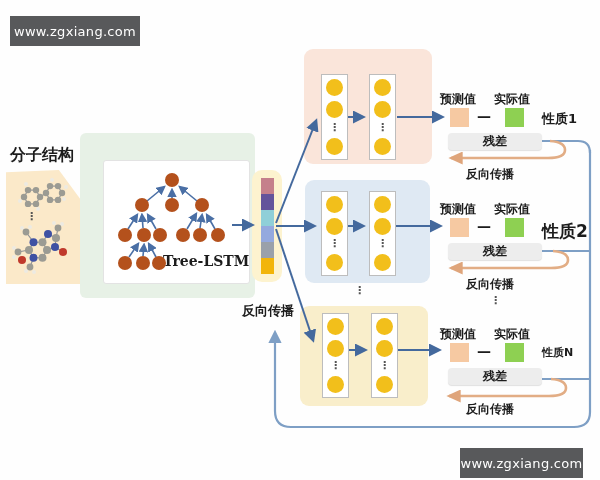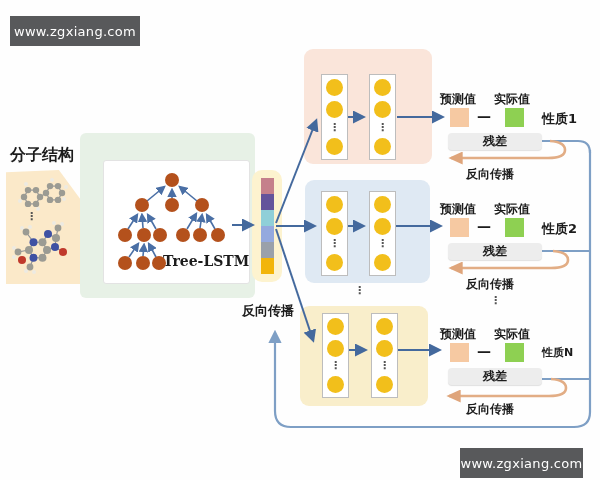--- a/index.html
+++ b/index.html
@@ -281,21 +281,21 @@
   <div class="residual-box abs" style="left:448px;top:133px;">
     <span class="cn" style="font-size:12px;">残差</span>
   </div>
   <div class="cn abs" style="left:466px;top:166px;font-size:12px;">反向传播</div>
 
   <div class="cn abs" style="left:440px;top:201px;font-size:12px;">预测值</div>
   <div class="cn abs" style="left:494px;top:201px;font-size:12px;">实际值</div>
   <div class="sq abs" style="left: 450px; top: 218px; background: rgb(246, 201, 162);"></div>
   <div class="cn abs" style="left:477px;top:218px;font-size:14px;">—</div>
   <div class="sq abs" style="left: 505px; top: 218px; background: rgb(142, 208, 82);"></div>
-  <div class="cn abs" style="left:542px;top:220px;font-size:13px;">性质2</div>
+  <div class="cn abs" style="left:542px;top:220px;font-size:17px;">性质2</div>
   <div class="residual-box abs" style="left:448px;top:243px;">
     <span class="cn" style="font-size:12px;">残差</span>
   </div>
   <div class="cn abs" style="left:466px;top:276px;font-size:12px;">反向传播</div>
 
   <div class="cn abs" style="left:440px;top:326px;font-size:12px;">预测值</div>
   <div class="cn abs" style="left:494px;top:326px;font-size:12px;">实际值</div>
   <div class="sq abs" style="left: 450px; top: 343px; background: rgb(246, 201, 162);"></div>
   <div class="cn abs" style="left:477px;top:343px;font-size:14px;">—</div>
   <div class="sq abs" style="left: 505px; top: 343px; background: rgb(142, 208, 82);"></div>

